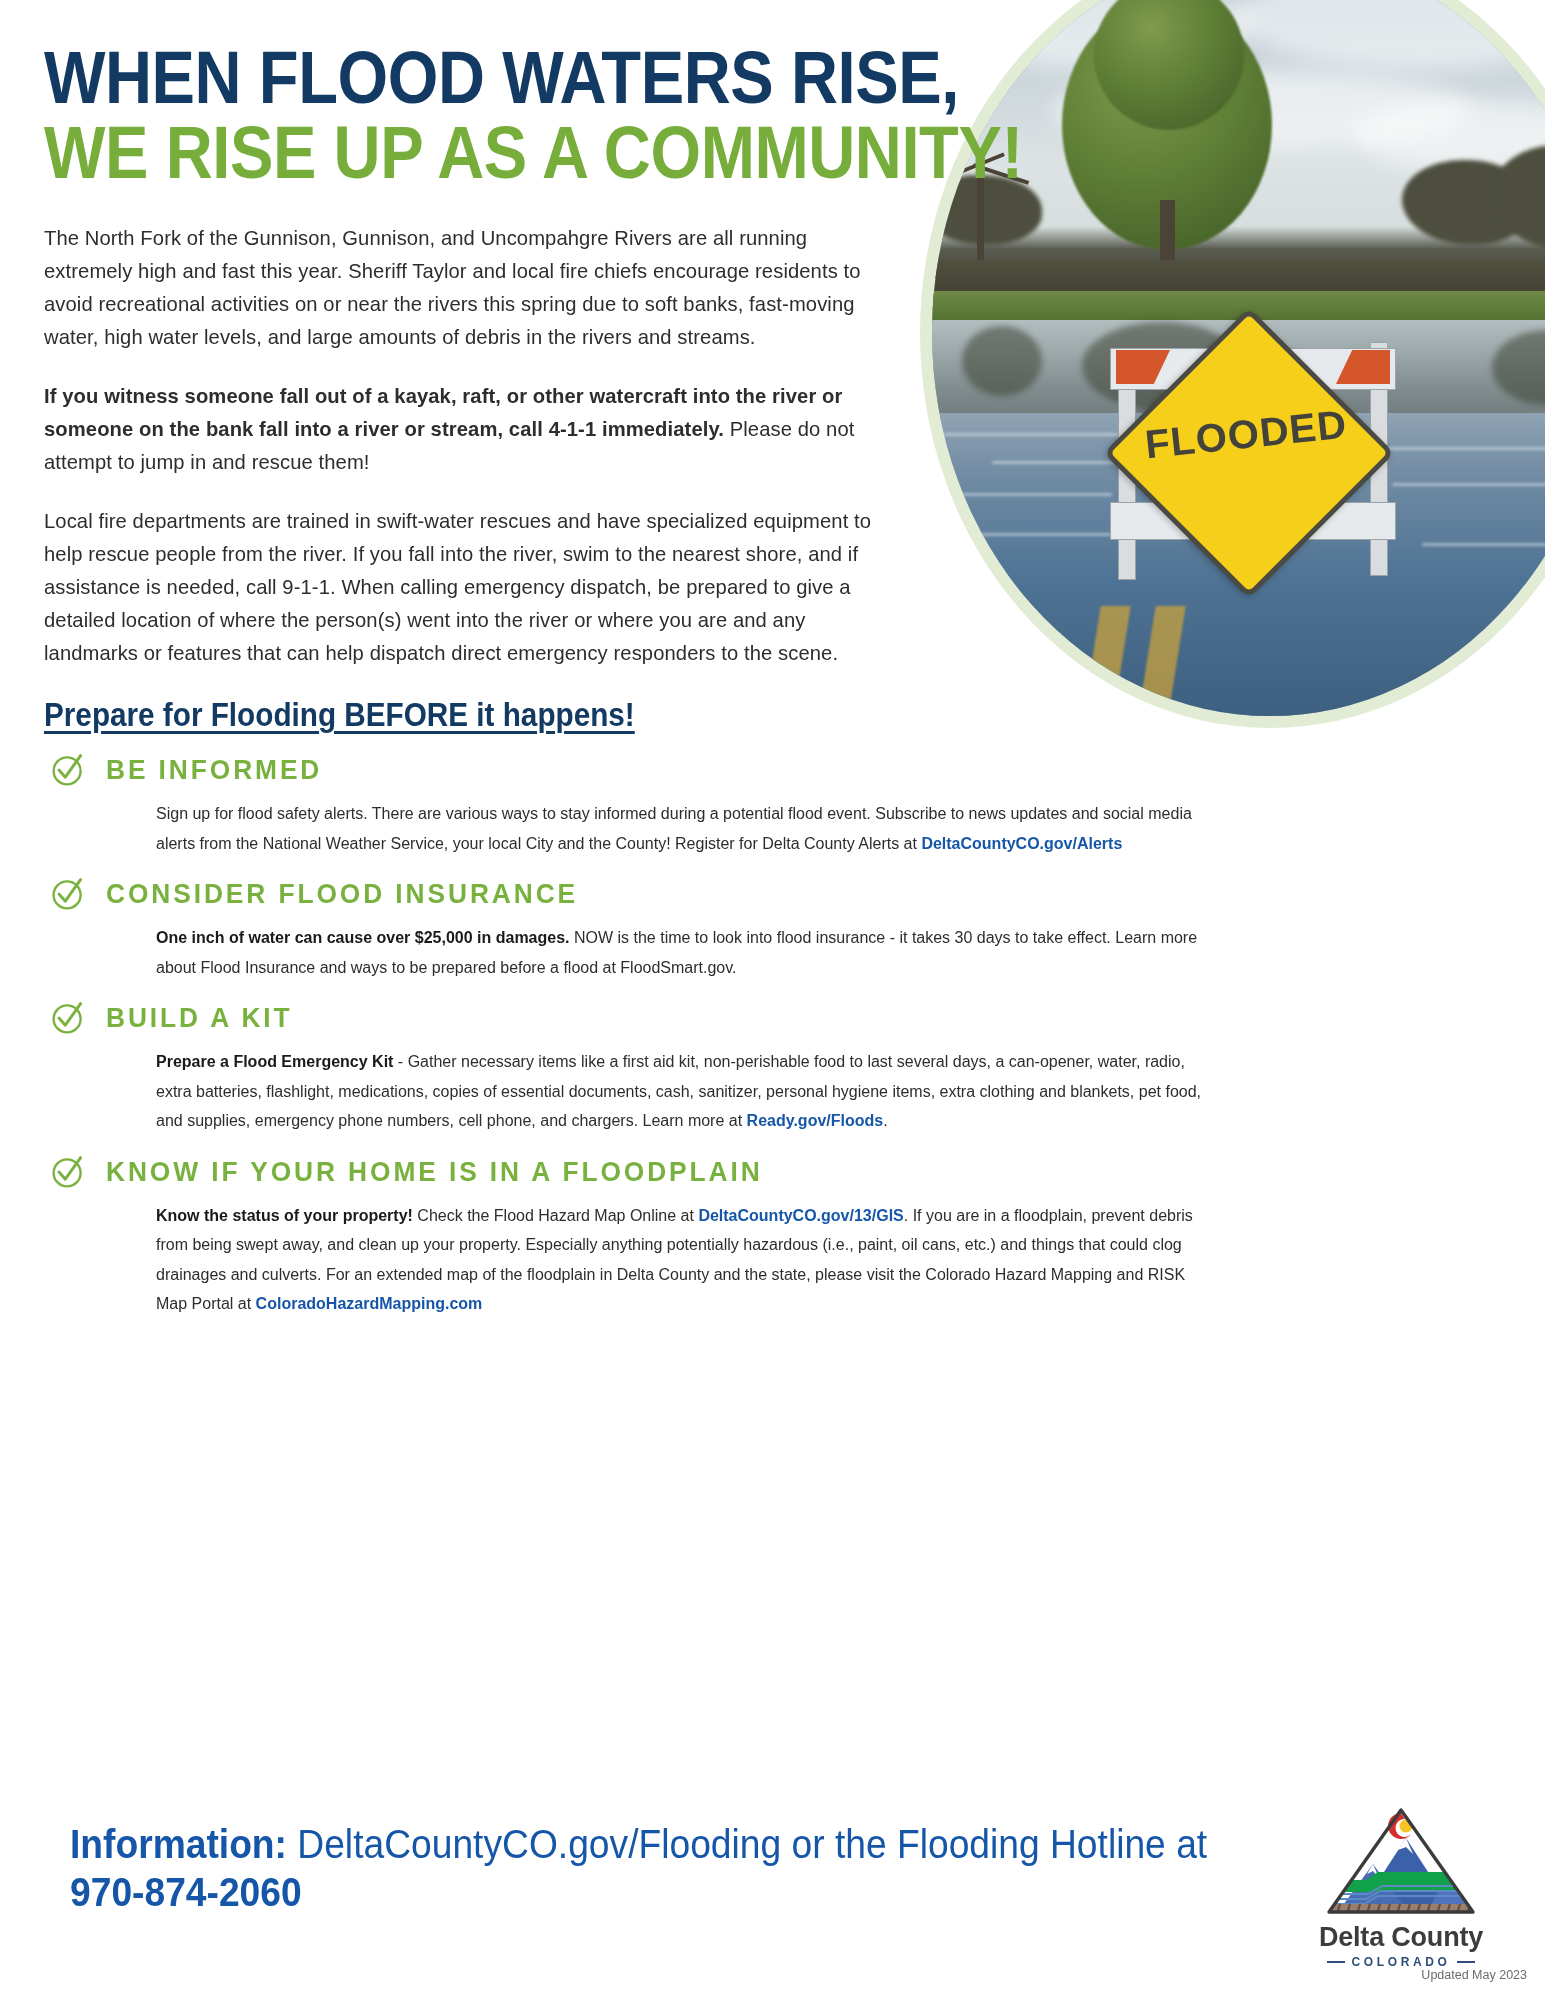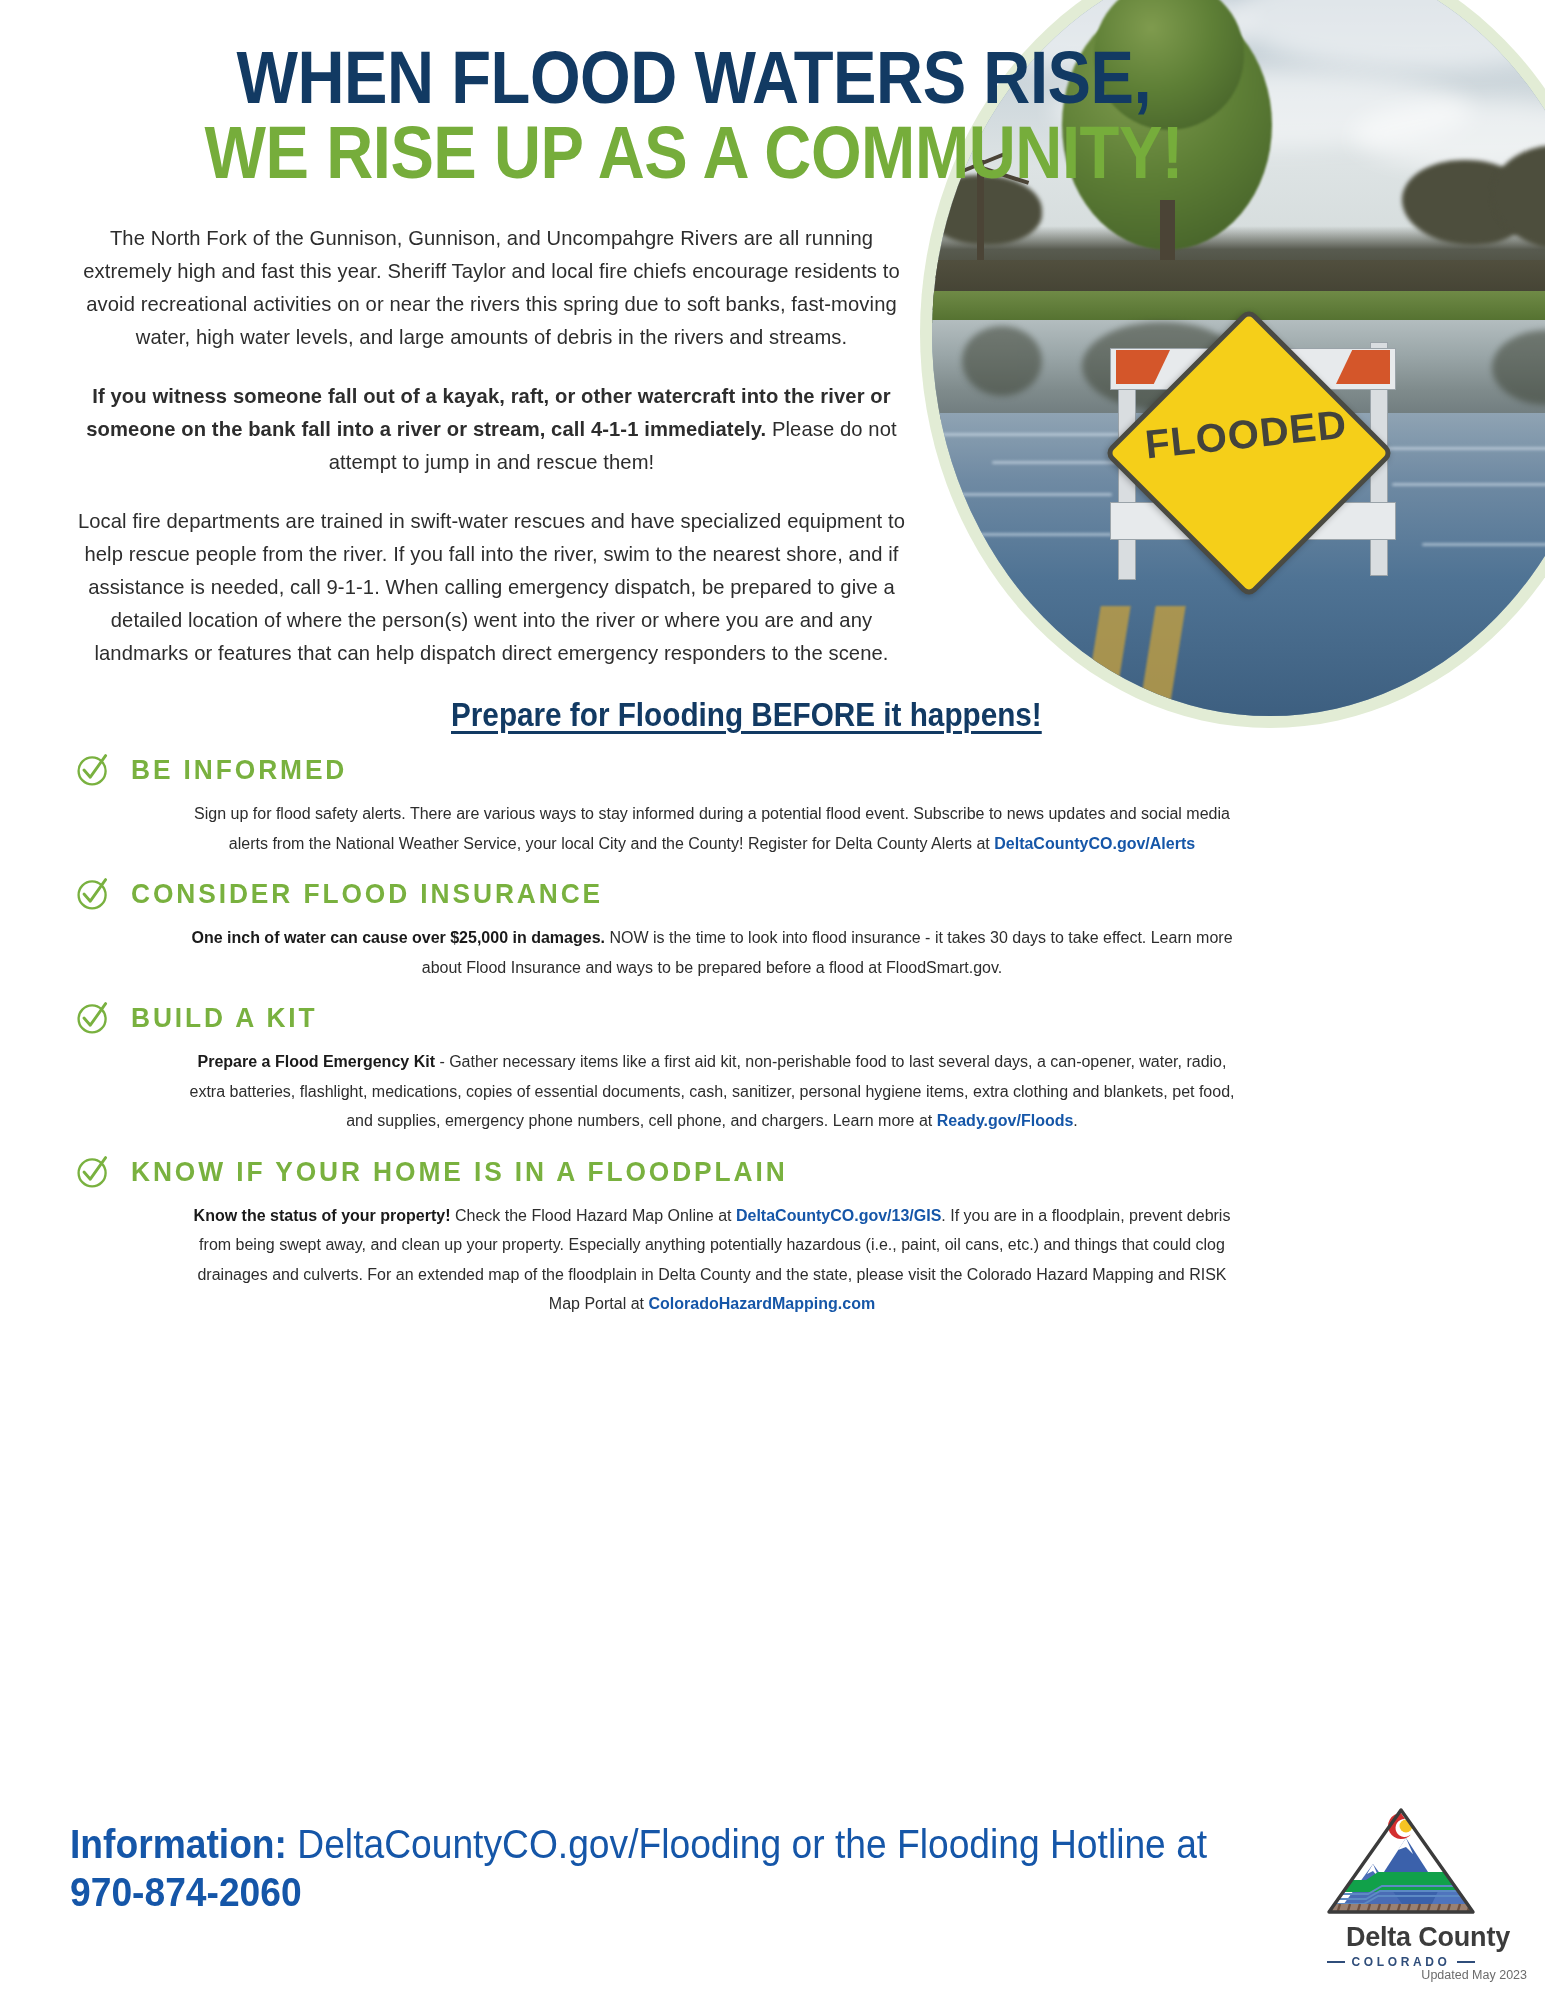--- a/index.html
+++ b/index.html
@@ -121,24 +121,23 @@
     background: radial-gradient(circle at 38% 32%, #7f9b4e 0%, #5e7f36 45%, #3f5a26 100%);
     filter: blur(1.2px);
   }
   .tree-trunk {
     position:absolute; background:#4b4436;
   }
 
   
   .content {
     position: absolute;
-    left: 69px;
+    left: 44px;
     top: 0;
     width: 1420px;
-    text-align: center;
   }
 
   .title-1, .title-2 {
     font-family: "Liberation Sans Narrow","Liberation Sans", sans-serif;
     font-weight: 700;
     font-stretch: condensed;
     letter-spacing: -0.5px;
     line-height: 0.96;
     margin: 0;
     transform: scaleX(0.88);
@@ -262,21 +261,20 @@
     text-align: center;
   }
   .logo-mark { width: 166px; height: 120px; margin: 0 auto; display:block; }
   .logo-name {
     font-family: "Liberation Sans", sans-serif;
     font-weight: 700;
     font-size: 27px;
     color: #3c3c3c;
     margin-top: 2px;
     letter-spacing: -0.2px;
-    text-align: right;
   }
   .logo-state-row {
     display:flex; align-items:center; justify-content:center; gap:7px; margin-top:2px;
   }
   .logo-dash { width: 18px; height: 2.5px; background:#2f4d7a; }
   .logo-state {
     font-family: "Liberation Sans", sans-serif;
     font-weight: 700;
     font-size: 12px;
     letter-spacing: 3.6px;

